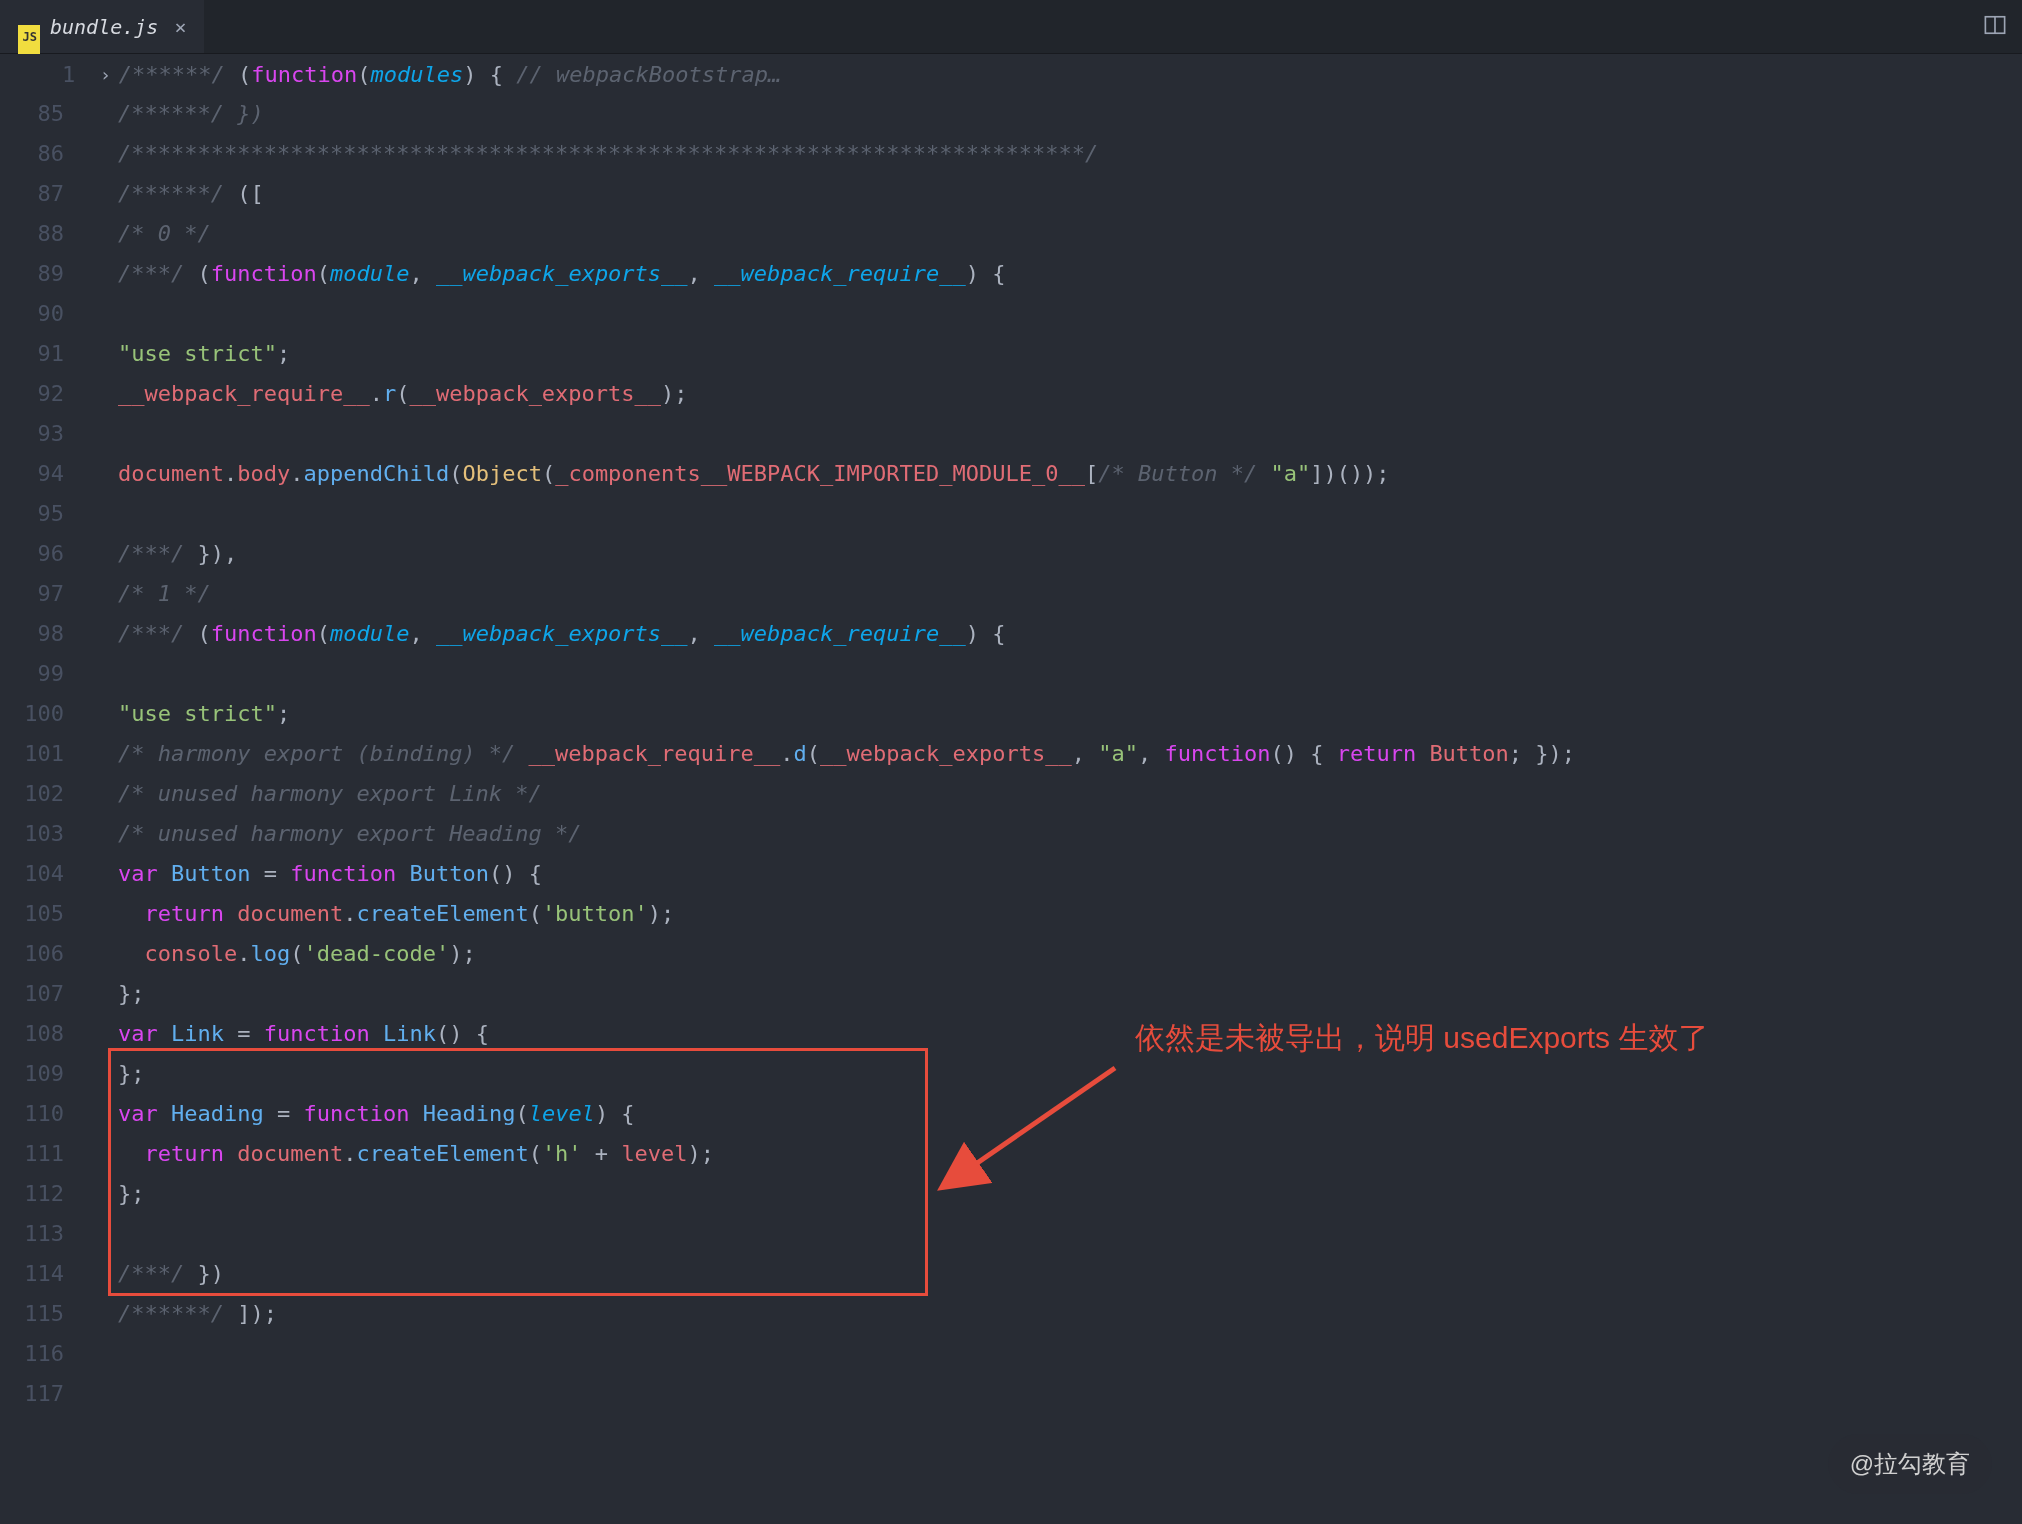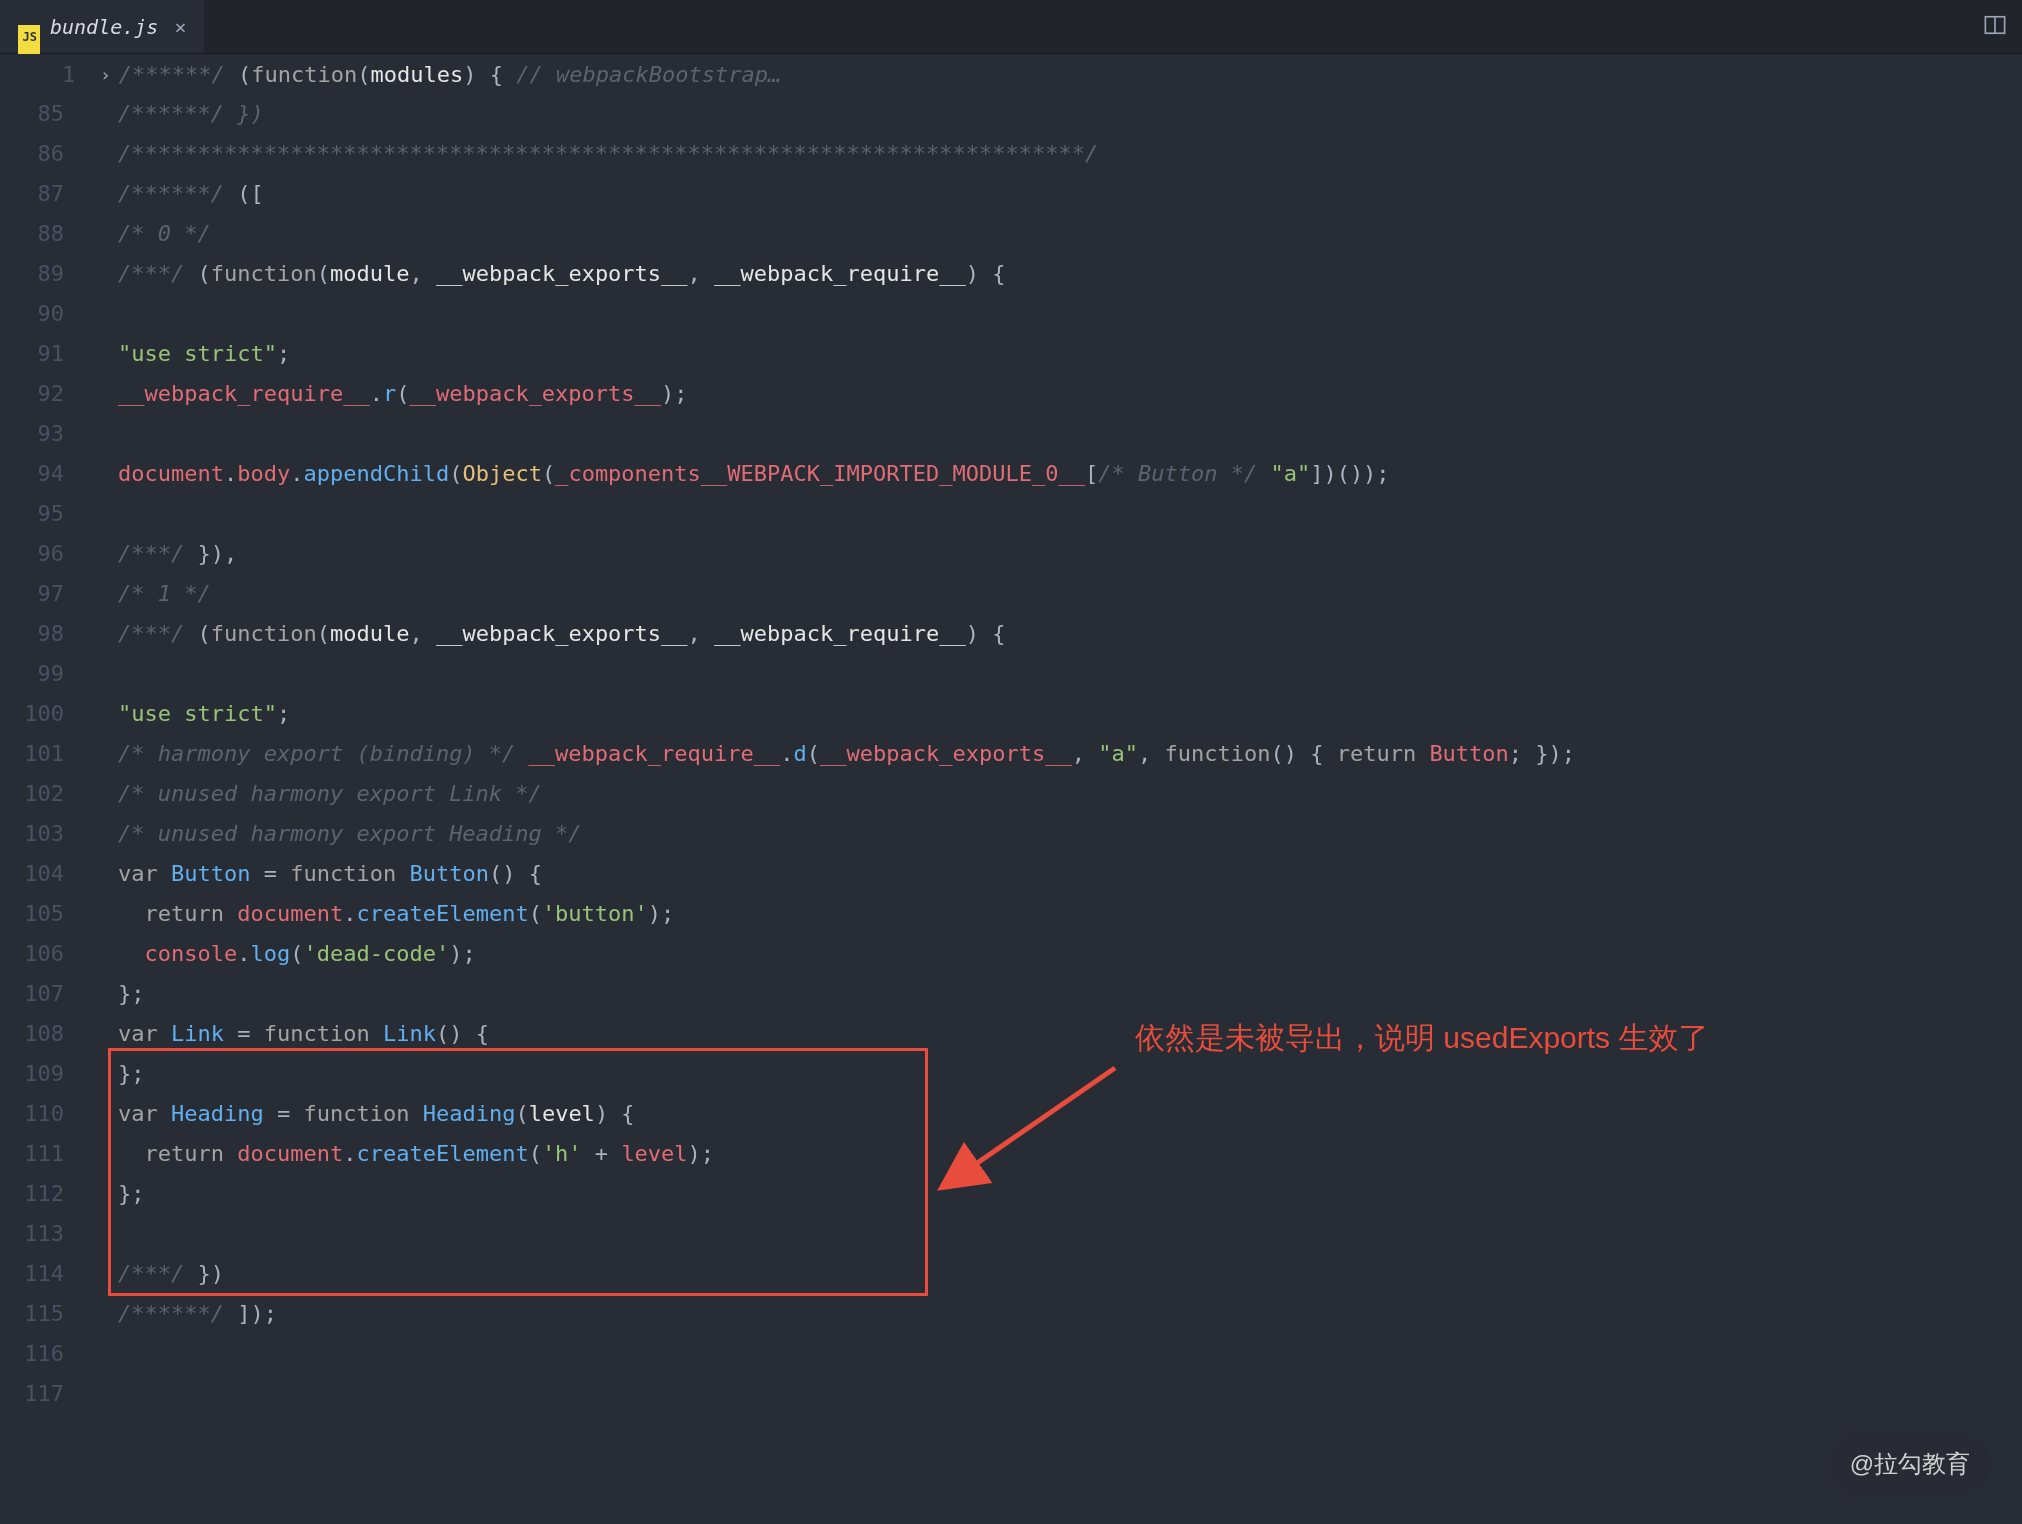--- a/index.html
+++ b/index.html
@@ -13,22 +13,22 @@
 .split-icon { align-self: center; margin-right: 16px; color: #9da5b4; }
 .split-icon svg { width: 22px; height: 22px; }
 .breadcrumb { height: 40px; background: #282c34; display: flex; align-items: center; padding-left: 100px; font-size: 22px; font-family: 'SF Mono', Monaco, Consolas, monospace; }
 .code-area { flex: 1; position: relative; background: #282c34; font-size: 22px; line-height: 40px; }
 .gutter { position: absolute; left: 0; top: 0; width: 90px; text-align: right; color: #495162; padding-right: 26px; }
 .gutter .ln { height: 40px; }
 .code { position: absolute; left: 118px; top: 0; right: 0; }
 .code .cl { height: 40px; white-space: pre; color: #abb2bf; }
 .collapse-caret { position: absolute; left: 92px; top: 0; color: #9da5b4; font-size: 18px; }
 .c-comment { color: #5c6370; font-style: italic; }
-.c-kw { color: #a3a3a3; }
-.c-param { color: #e5e5e5; }
+.c-kw { color: #d946ef; }
+.c-param { color: #0ea5e9; font-style: italic; }
 .c-punc { color: #abb2bf; }
 .c-str { color: #98c379; }
 .c-var { color: #e06c75; }
 .c-prop { color: #e06c75; }
 .c-func { color: #61afef; }
 .c-funcname { color: #61afef; }
 .c-class { color: #e5c07b; }
 .highlight-box { position: absolute; border: 3px solid #e74c3c; pointer-events: none; }
 .annotation { position: absolute; color: #e74c3c; font-size: 30px; font-family: -apple-system, 'PingFang SC', sans-serif; }
 .arrow { position: absolute; pointer-events: none; }

